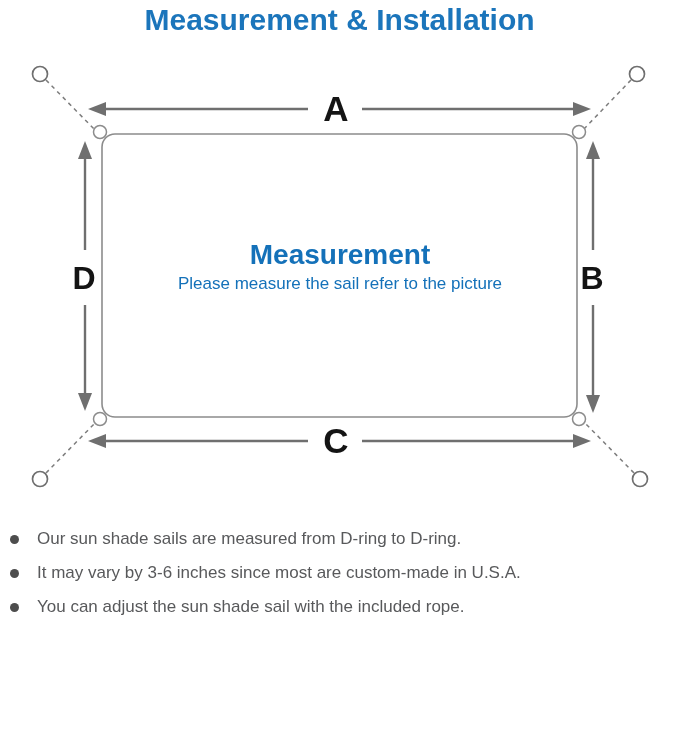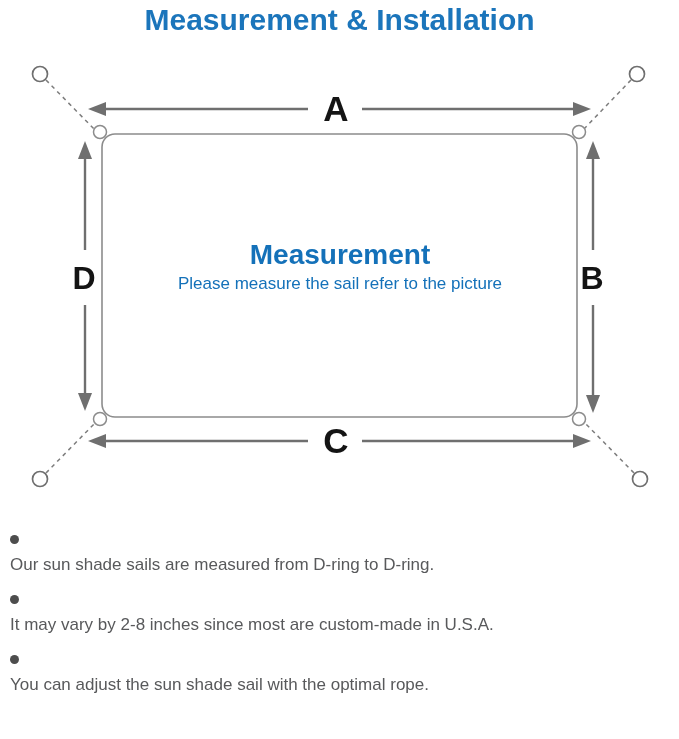--- a/index.html
+++ b/index.html
@@ -37,23 +37,22 @@
   .tether { stroke: #7d7d7d; stroke-width: 1.5; stroke-dasharray: 4 4; fill: none; }
   .arrow-line { stroke: #6f6f6f; stroke-width: 2.4; fill: none; }
   .arrow-head { fill: #6f6f6f; stroke: none; }
   .notes {
     margin-top: 22px;
     padding: 0 8px 0 10px;
   }
   .note {
     display: flex;
     align-items: flex-start;
-    gap: 10px;
+    gap: 18px;
     margin-bottom: 12px;
-    flex-direction: column;
   }
   .note-dot {
     flex: none;
     width: 9px;
     height: 9px;
     margin-top: 7px;
     border-radius: 50%;
     background: #4d4d4d;
   }
   .note-text {
@@ -125,21 +124,21 @@
     <text class="center-sub" x="340" y="238">Please measure the sail refer to the picture</text>
   </svg>
 
   <div class="notes">
     <div class="note">
       <span class="note-dot"></span>
       <span class="note-text">Our sun shade sails are measured from D-ring to D-ring.</span>
     </div>
     <div class="note">
       <span class="note-dot"></span>
-      <span class="note-text">It may vary by 2-8 inches since most are custom-made in U.S.A.</span>
+      <span class="note-text">It may vary by 3-6 inches since most are custom-made in U.S.A.</span>
     </div>
     <div class="note">
       <span class="note-dot"></span>
-      <span class="note-text">You can adjust the sun shade sail with the optimal rope.</span>
+      <span class="note-text">You can adjust the sun shade sail with the included rope.</span>
     </div>
   </div>
 
 </div>
 
 </body></html>

